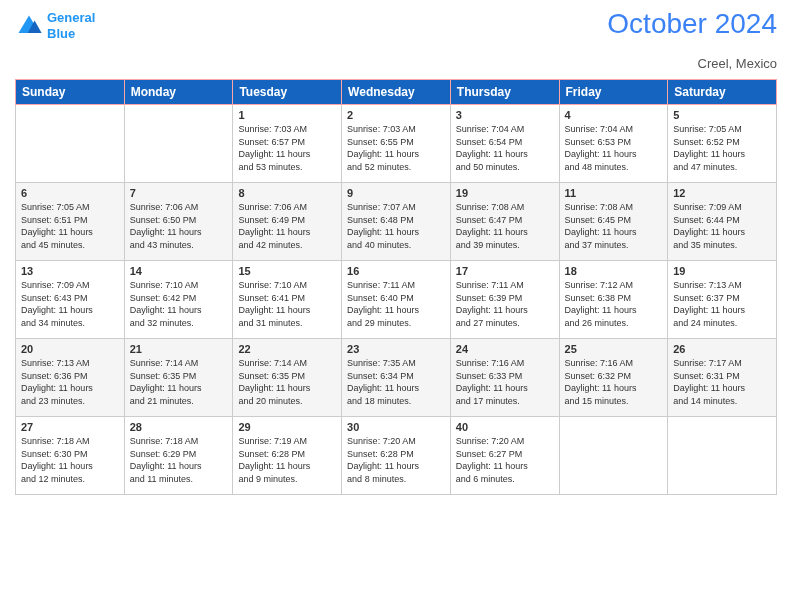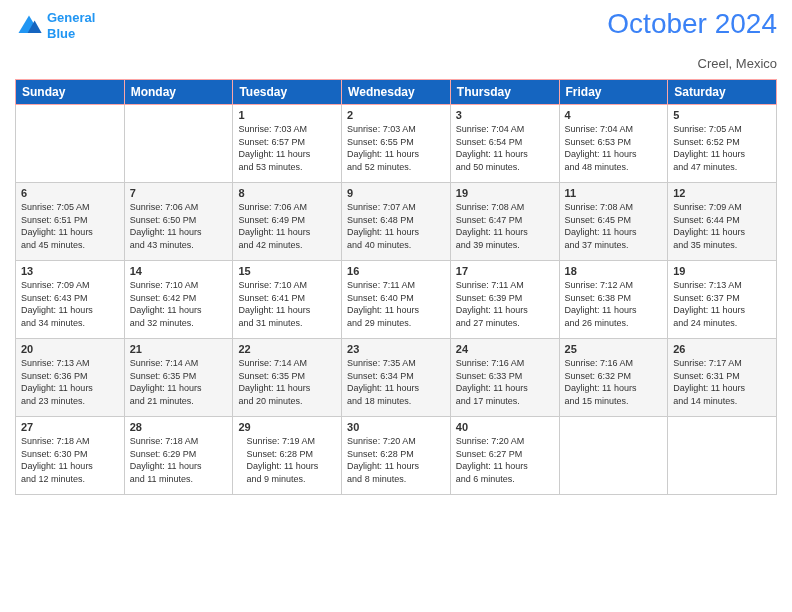--- a/index.html
+++ b/index.html
@@ -332,21 +332,21 @@
           </td>
           <td>
             <div class="day-number">28</div>
             <div class="day-info" style="white-space: pre-line;">Sunrise: 7:18 AM
 Sunset: 6:29 PM
 Daylight: 11 hours
 and 11 minutes.</div>
           </td>
           <td>
             <div class="day-number">29</div>
-            <div class="day-info" style="white-space: pre-line; margin-left: 8px;">Sunrise: 7:19 AM
+            <div class="day-info" style="white-space: pre-line;">Sunrise: 7:19 AM
 Sunset: 6:28 PM
 Daylight: 11 hours
 and 9 minutes.</div>
           </td>
           <td>
             <div class="day-number">30</div>
             <div class="day-info" style="white-space: pre-line;">Sunrise: 7:20 AM
 Sunset: 6:28 PM
 Daylight: 11 hours
 and 8 minutes.</div>

